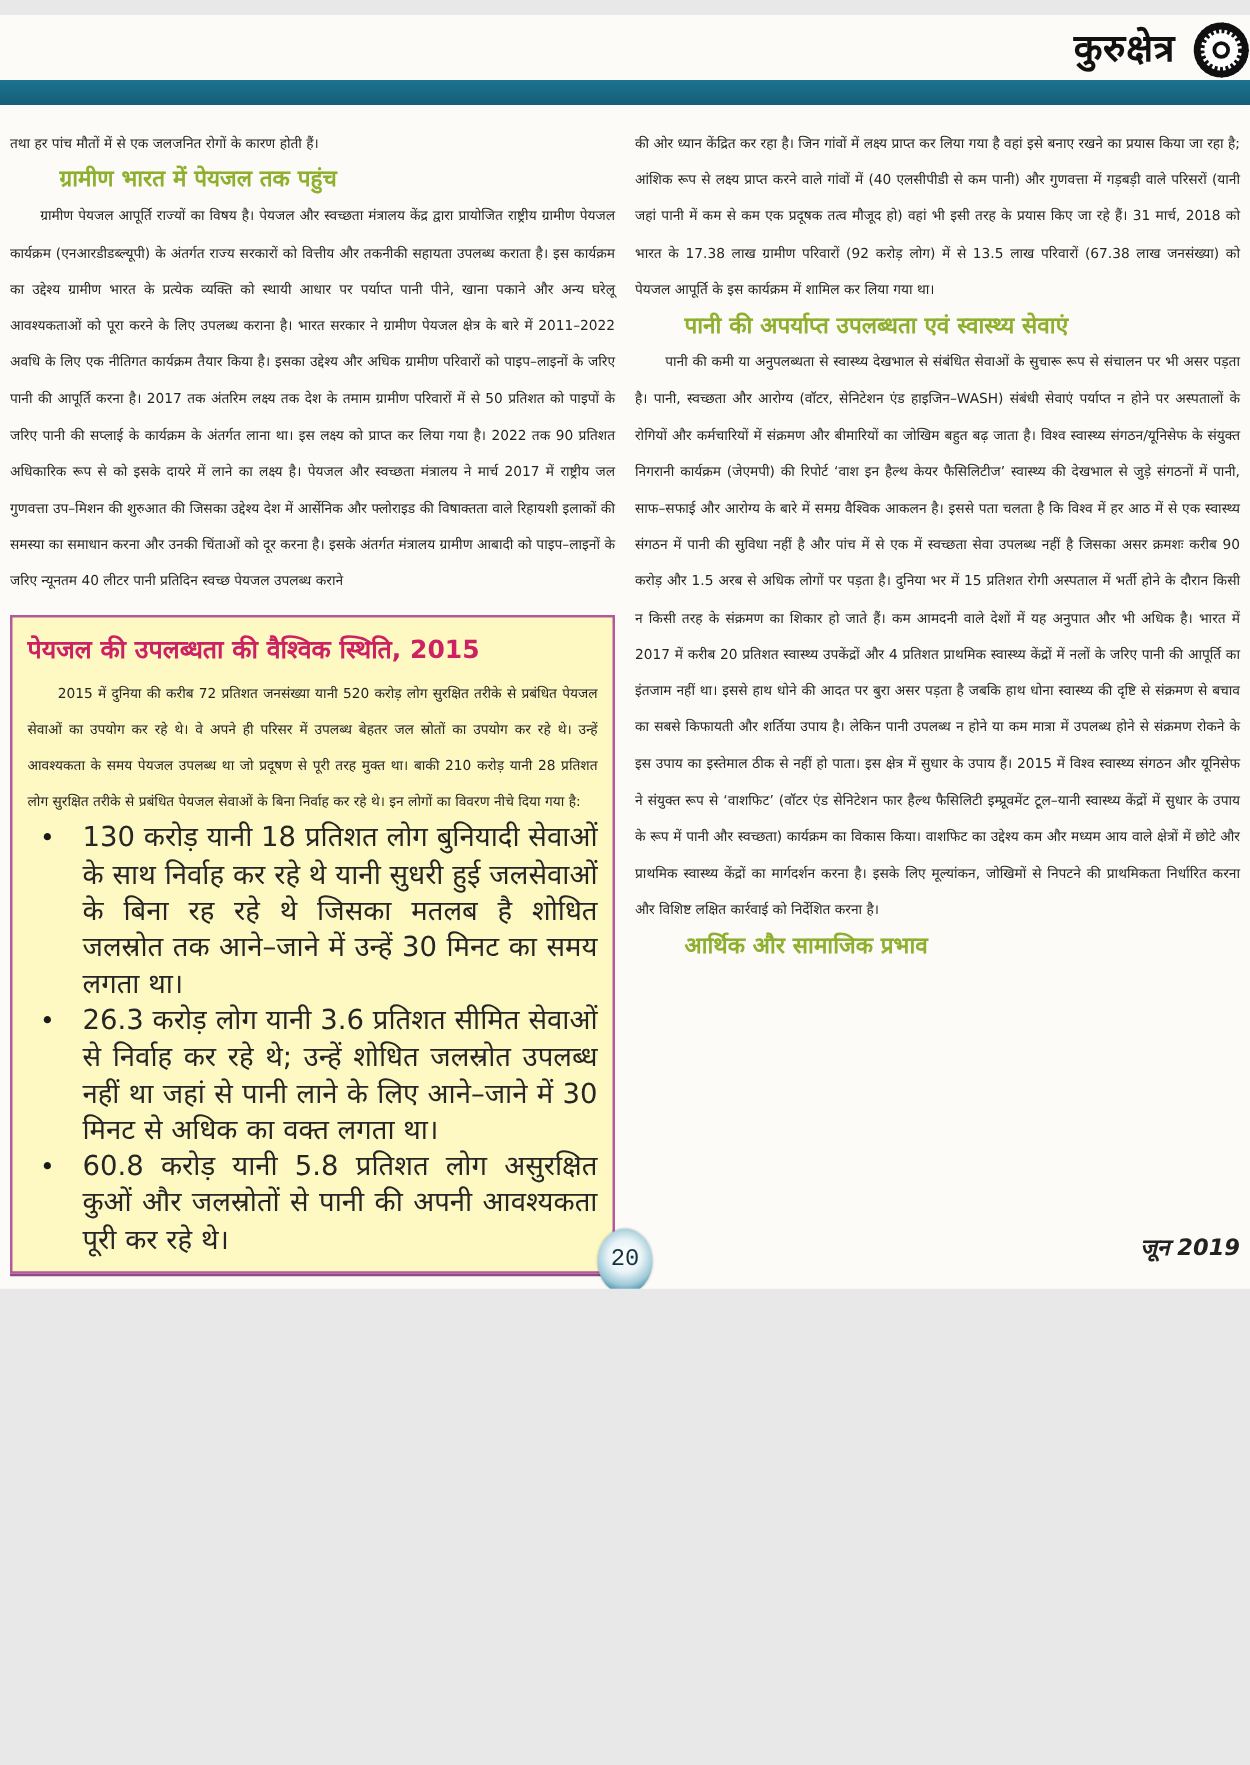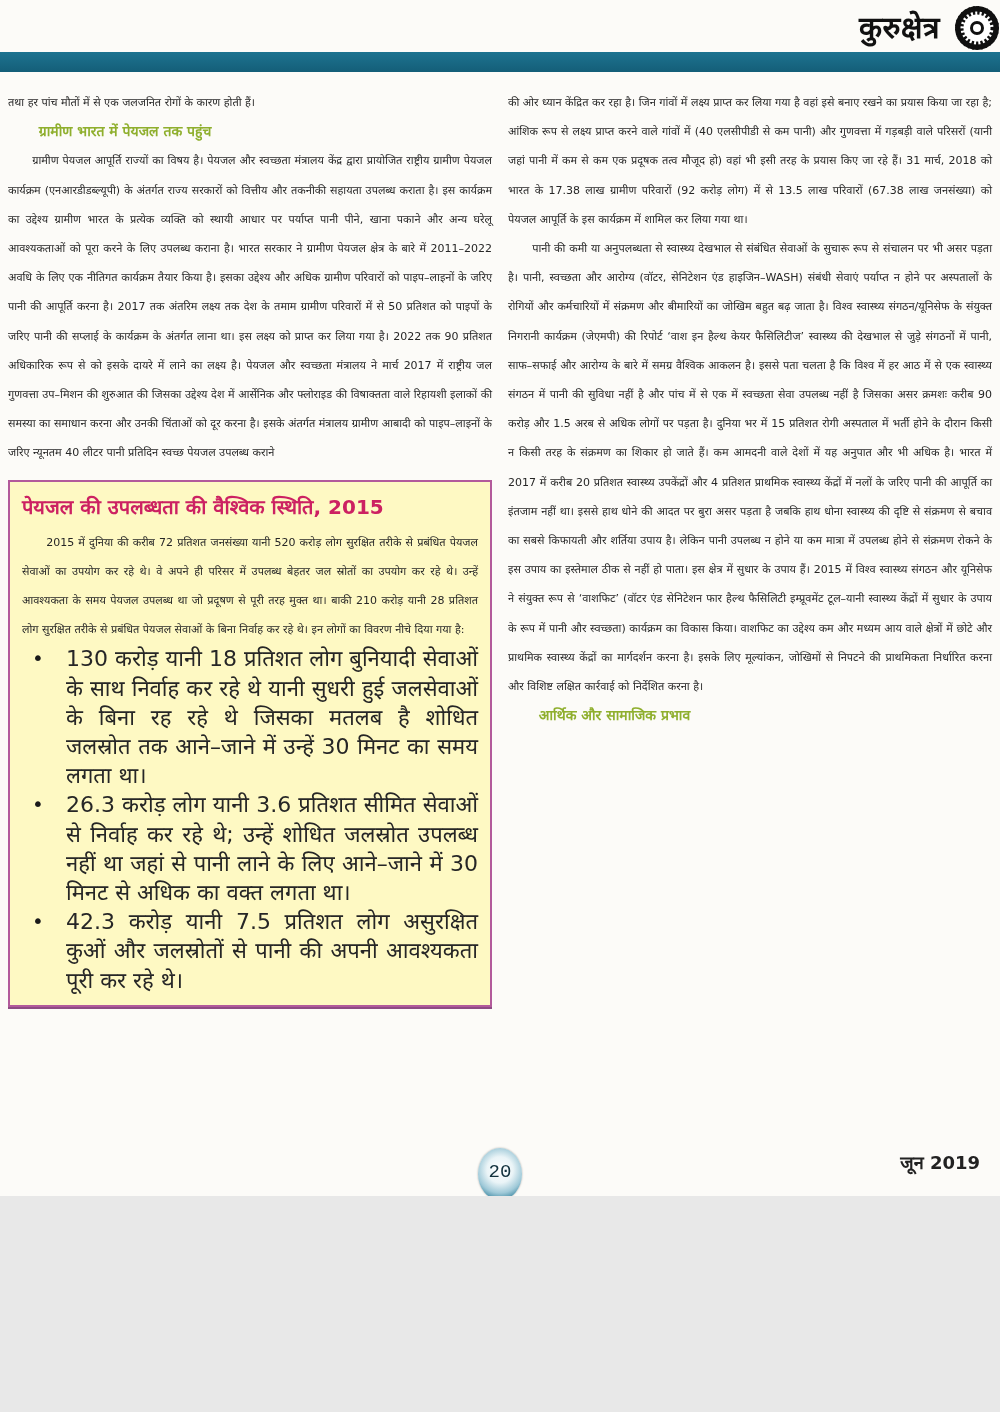--- a/index.html
+++ b/index.html
@@ -1,19 +1,19 @@
 <!DOCTYPE html>
 <html lang="hi"><head>
 <meta charset="utf-8">
 <style>
   html,body{margin:0;padding:0;background:#e8e8e8;}
   .page{
     position:relative;
-    width:1000px;height:1196px;
-    margin:0 auto;
+    width:1000px;height:1019px;
+    margin:12px auto;
     background:#fcfbf8;
     overflow:hidden;
     font-family:"DejaVu Sans","Liberation Sans",sans-serif;
     color:#262626;
   }
   
   .header{
     display:flex;justify-content:flex-end;align-items:center;
     gap:14px;height:48px;padding:4px 2px 0 0;
   }
@@ -28,21 +28,21 @@
     display:flex;gap:16px;
     padding:16px 8px 0 8px;
   }
   .col{flex:1 1 0;min-width:0;}
   .body-text{
     font-size:11px;line-height:29.2px;
     text-align:justify;margin:0;
   }
   .indent{text-indent:2.2em;}
   .sec-heading{
-    font-size:14px;font-weight:bold;color:#8faf2e;
+    font-size:18px;font-weight:bold;color:#8faf2e;
     margin:0;line-height:29.2px;text-indent:2.2em;
   }
   
   .info-box{
     margin-top:12px;
     border:2px solid #b25a9b;
     box-shadow:0 2px 0 #8d4b84;
     background:#fef9c3;
     padding:8px 12px 10px 12px;
   }
@@ -57,22 +57,22 @@
     padding-left:44px;
     font-size:22px;line-height:29.2px;text-align:justify;
   }
   .bullet-list li::before{
     content:"•";
     position:absolute;left:10px;top:0;
     font-size:20px;color:#1a1a1a;
   }
   
   .issue-date{
-    position:absolute;right:20px;bottom:22px;
-    font-size:18px;font-weight:bold;color:#222;
+    position:absolute;right:8px;bottom:22px;
+    font-size:18px;font-weight:bold;color:#222;font-style:italic;
   }
   .page-badge{
     position:absolute;left:50%;transform:translateX(-50%);
     bottom:-4px;
     width:44px;height:52px;border-radius:50%;
     background:radial-gradient(circle at 50% 42%,#ffffff 0%,#eaf4f7 35%,#9fc9d8 62%,#2e7d99 85%,#155c77 100%);
     display:flex;align-items:center;justify-content:center;
     box-shadow:0 0 2px rgba(0,0,0,.35);
   }
   .page-badge span{
@@ -104,27 +104,28 @@
       <p class="body-text">तथा हर पांच मौतों में से एक जलजनित रोगों के कारण होती हैं।</p>
       <h2 class="sec-heading">ग्रामीण भारत में पेयजल तक पहुंच</h2>
       <p class="body-text indent">ग्रामीण पेयजल आपूर्ति राज्यों का विषय है। पेयजल और स्वच्छता मंत्रालय केंद्र द्वारा प्रायोजित राष्ट्रीय ग्रामीण पेयजल कार्यक्रम (एनआरडीडब्ल्यूपी) के अंतर्गत राज्य सरकारों को वित्तीय और तकनीकी सहायता उपलब्ध कराता है। इस कार्यक्रम का उद्देश्य ग्रामीण भारत के प्रत्येक व्यक्ति को स्थायी आधार पर पर्याप्त पानी पीने, खाना पकाने और अन्य घरेलू आवश्यकताओं को पूरा करने के लिए उपलब्ध कराना है। भारत सरकार ने ग्रामीण पेयजल क्षेत्र के बारे में 2011–2022 अवधि के लिए एक नीतिगत कार्यक्रम तैयार किया है। इसका उद्देश्य और अधिक ग्रामीण परिवारों को पाइप–लाइनों के जरिए पानी की आपूर्ति करना है। 2017 तक अंतरिम लक्ष्य तक देश के तमाम ग्रामीण परिवारों में से 50 प्रतिशत को पाइपों के जरिए पानी की सप्लाई के कार्यक्रम के अंतर्गत लाना था। इस लक्ष्य को प्राप्त कर लिया गया है। 2022 तक 90 प्रतिशत अधिकारिक रूप से को इसके दायरे में लाने का लक्ष्य है। पेयजल और स्वच्छता मंत्रालय ने मार्च 2017 में राष्ट्रीय जल गुणवत्ता उप–मिशन की शुरुआत की जिसका उद्देश्य देश में आर्सेनिक और फ्लोराइड की विषाक्तता वाले रिहायशी इलाकों की समस्या का समाधान करना और उनकी चिंताओं को दूर करना है। इसके अंतर्गत मंत्रालय ग्रामीण आबादी को पाइप–लाइनों के जरिए न्यूनतम 40 लीटर पानी प्रतिदिन स्वच्छ पेयजल उपलब्ध कराने</p>
 
       <div class="info-box">
         <h3 class="info-box-title">पेयजल की उपलब्धता की वैश्विक स्थिति, 2015</h3>
         <p class="body-text indent">2015 में दुनिया की करीब 72 प्रतिशत जनसंख्या यानी 520 करोड़ लोग सुरक्षित तरीके से प्रबंधित पेयजल सेवाओं का उपयोग कर रहे थे। वे अपने ही परिसर में उपलब्ध बेहतर जल स्रोतों का उपयोग कर रहे थे। उन्हें आवश्यकता के समय पेयजल उपलब्ध था जो प्रदूषण से पूरी तरह मुक्त था। बाकी 210 करोड़ यानी 28 प्रतिशत लोग सुरक्षित तरीके से प्रबंधित पेयजल सेवाओं के बिना निर्वाह कर रहे थे। इन लोगों का विवरण नीचे दिया गया है:</p>
         <ul class="bullet-list">
           <li>130 करोड़ यानी 18 प्रतिशत लोग बुनियादी सेवाओं के साथ निर्वाह कर रहे थे यानी सुधरी हुई जलसेवाओं के बिना रह रहे थे जिसका मतलब है शोधित जलस्रोत तक आने–जाने में उन्हें 30 मिनट का समय लगता था।</li>
           <li>26.3 करोड़ लोग यानी 3.6 प्रतिशत सीमित सेवाओं से निर्वाह कर रहे थे; उन्हें शोधित जलस्रोत उपलब्ध नहीं था जहां से पानी लाने के लिए आने–जाने में 30 मिनट से अधिक का वक्त लगता था।</li>
-          <li>42.3 करोड़ यानी 7.5 प्रतिशत लोग असुरक्षित कुओं और जलस्रोतों से पानी की अपनी आवश्यकता पूरी कर रहे थे।</li>
+          <li>60.8 करोड़ यानी 5.8 प्रतिशत लोग असुरक्षित कुओं और जलस्रोतों से पानी की अपनी आवश्यकता पूरी कर रहे थे।</li>
         </ul>
       </div>
     </div>
 
     <div class="col">
       <p class="body-text">की ओर ध्यान केंद्रित कर रहा है। जिन गांवों में लक्ष्य प्राप्त कर लिया गया है वहां इसे बनाए रखने का प्रयास किया जा रहा है; आंशिक रूप से लक्ष्य प्राप्त करने वाले गांवों में (40 एलसीपीडी से कम पानी) और गुणवत्ता में गड़बड़ी वाले परिसरों (यानी जहां पानी में कम से कम एक प्रदूषक तत्व मौजूद हो) वहां भी इसी तरह के प्रयास किए जा रहे हैं। 31 मार्च, 2018 को भारत के 17.38 लाख ग्रामीण परिवारों (92 करोड़ लोग) में से 13.5 लाख परिवारों (67.38 लाख जनसंख्या) को पेयजल आपूर्ति के इस कार्यक्रम में शामिल कर लिया गया था।</p>
+      <h2 class="sec-heading">पानी की अपर्याप्त उपलब्धता एवं स्वास्थ्य सेवाएं</h2>
       <p class="body-text indent">पानी की कमी या अनुपलब्धता से स्वास्थ्य देखभाल से संबंधित सेवाओं के सुचारू रूप से संचालन पर भी असर पड़ता है। पानी, स्वच्छता और आरोग्य (वॉटर, सेनिटेशन एंड हाइजिन–WASH) संबंधी सेवाएं पर्याप्त न होने पर अस्पतालों के रोगियों और कर्मचारियों में संक्रमण और बीमारियों का जोखिम बहुत बढ़ जाता है। विश्व स्वास्थ्य संगठन/यूनिसेफ के संयुक्त निगरानी कार्यक्रम (जेएमपी) की रिपोर्ट ‘वाश इन हैल्थ केयर फैसिलिटीज’ स्वास्थ्य की देखभाल से जुड़े संगठनों में पानी, साफ–सफाई और आरोग्य के बारे में समग्र वैश्विक आकलन है। इससे पता चलता है कि विश्व में हर आठ में से एक स्वास्थ्य संगठन में पानी की सुविधा नहीं है और पांच में से एक में स्वच्छता सेवा उपलब्ध नहीं है जिसका असर क्रमशः करीब 90 करोड़ और 1.5 अरब से अधिक लोगों पर पड़ता है। दुनिया भर में 15 प्रतिशत रोगी अस्पताल में भर्ती होने के दौरान किसी न किसी तरह के संक्रमण का शिकार हो जाते हैं। कम आमदनी वाले देशों में यह अनुपात और भी अधिक है। भारत में 2017 में करीब 20 प्रतिशत स्वास्थ्य उपकेंद्रों और 4 प्रतिशत प्राथमिक स्वास्थ्य केंद्रों में नलों के जरिए पानी की आपूर्ति का इंतजाम नहीं था। इससे हाथ धोने की आदत पर बुरा असर पड़ता है जबकि हाथ धोना स्वास्थ्य की दृष्टि से संक्रमण से बचाव का सबसे किफायती और शर्तिया उपाय है। लेकिन पानी उपलब्ध न होने या कम मात्रा में उपलब्ध होने से संक्रमण रोकने के इस उपाय का इस्तेमाल ठीक से नहीं हो पाता। इस क्षेत्र में सुधार के उपाय हैं। 2015 में विश्व स्वास्थ्य संगठन और यूनिसेफ ने संयुक्त रूप से ‘वाशफिट’ (वॉटर एंड सेनिटेशन फार हैल्थ फैसिलिटी इम्प्रूवमेंट टूल–यानी स्वास्थ्य केंद्रों में सुधार के उपाय के रूप में पानी और स्वच्छता) कार्यक्रम का विकास किया। वाशफिट का उद्देश्य कम और मध्यम आय वाले क्षेत्रों में छोटे और प्राथमिक स्वास्थ्य केंद्रों का मार्गदर्शन करना है। इसके लिए मूल्यांकन, जोखिमों से निपटने की प्राथमिकता निर्धारित करना और विशिष्ट लक्षित कार्रवाई को निर्देशित करना है।</p>
       <h2 class="sec-heading">आर्थिक और सामाजिक प्रभाव</h2>
     </div>
 
   </div>
 
   <div class="issue-date">जून 2019</div>
   <div class="page-badge">
     <span>20</span>
   </div>

